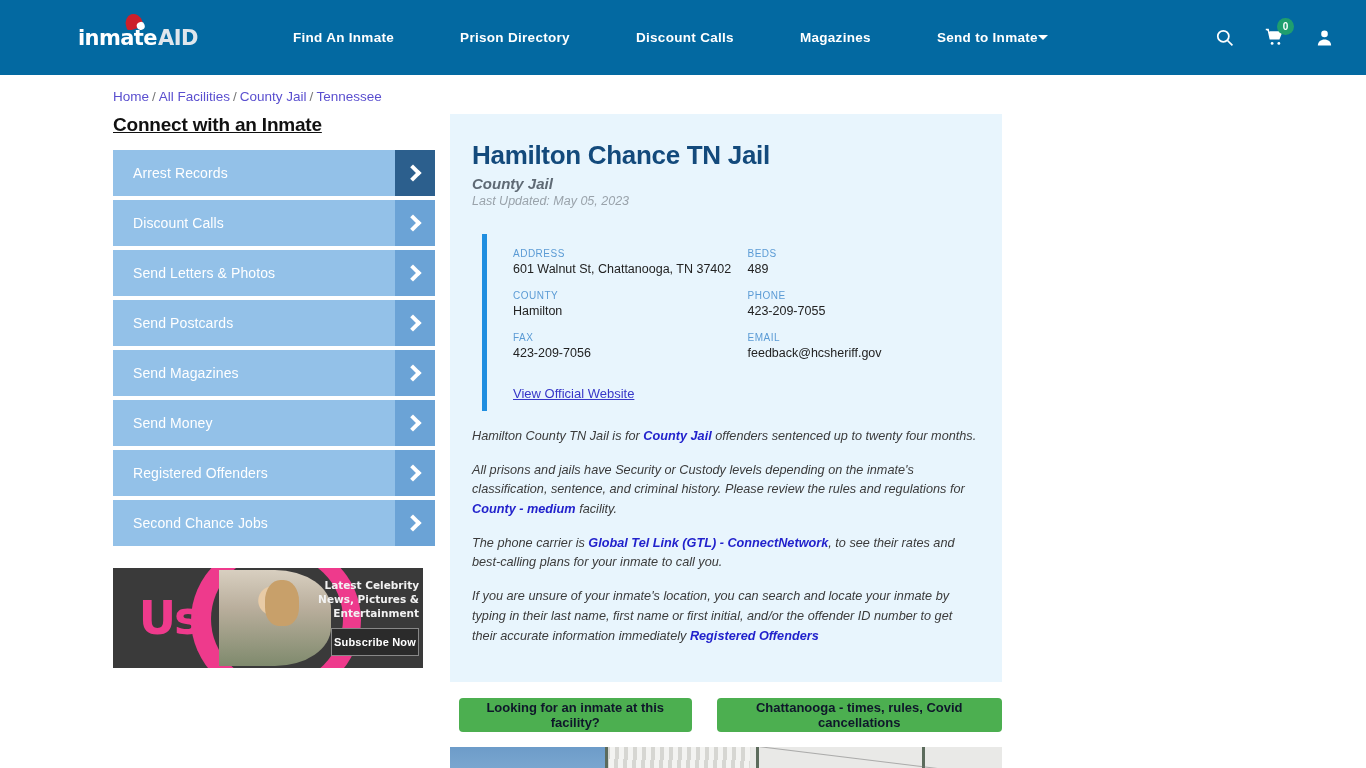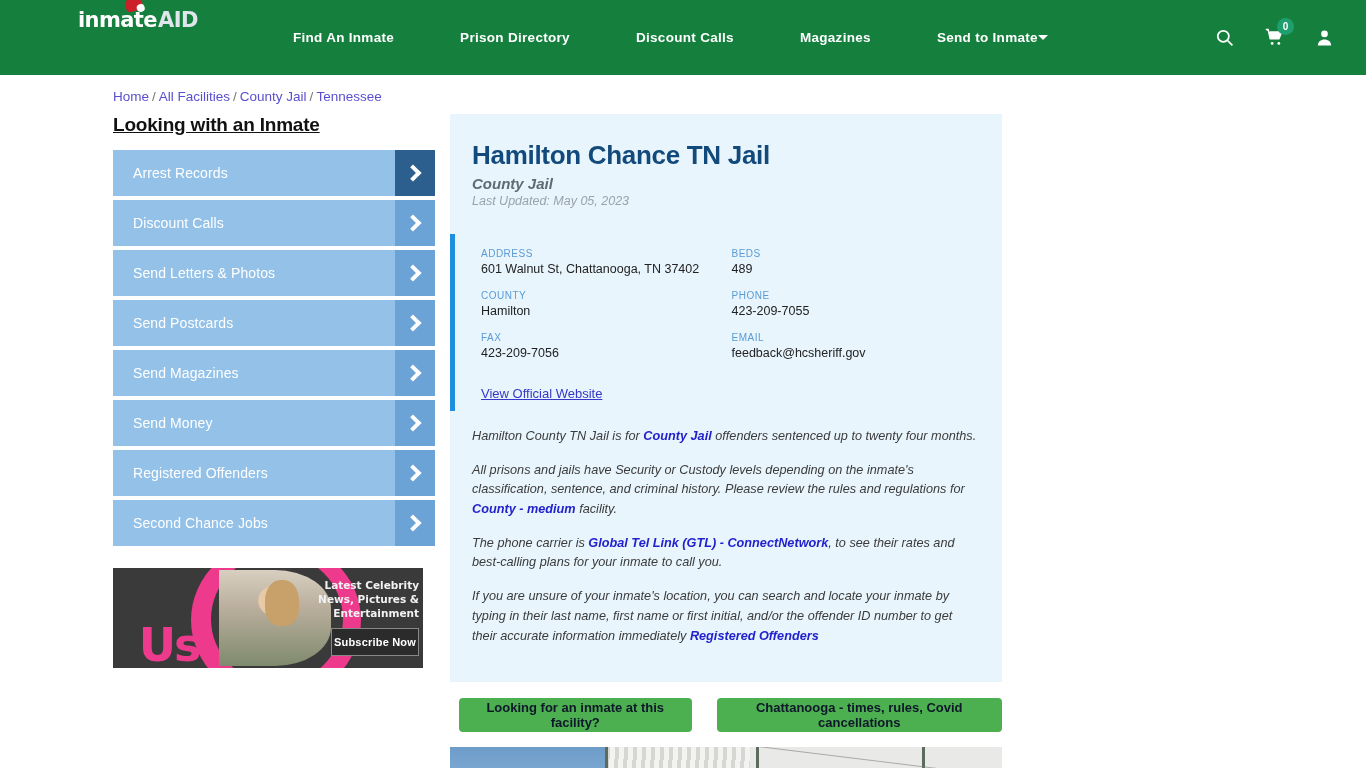--- a/index.html
+++ b/index.html
@@ -8,22 +8,23 @@
     margin: 0; padding: 0;
     width: 1366px; height: 768px;
     overflow: hidden;
     background: #ffffff;
     font-family: "Liberation Sans", sans-serif;
   }
 
   
   .header {
     height: 75px;
-    background: #15803d;
-    display: flex;
+    background: #0369a1;
+    display: flex;
+    align-items: center;
     padding: 0 22px 0 78px;
     position: relative;
   }
   .logo {
     display: flex;
     align-items: center;
     position: relative;
     margin-right: 62px;
     cursor: pointer;
     height: 40px;
@@ -173,21 +174,21 @@
     width: 310px; height: 100px;
     margin-top: 22px;
     background: #3a3a3a;
     position: relative;
     overflow: hidden;
     cursor: pointer;
     display: flex;
   }
   .ad-left {
     width: 112px; position: relative;
-    display: flex; align-items: flex-end; justify-content: center;
+    display: flex; align-items: center; justify-content: center;
   }
   .ad-us {
     font-size: 46px; font-weight: bold; color: #ee3a8c;
     font-family: "DejaVu Sans", sans-serif;
     letter-spacing: -2px; line-height: 1;
     position: relative; z-index: 3;
   }
   .ad-swoosh {
     position: absolute;
     left: 78px; top: -28px;
@@ -262,20 +263,21 @@
   }
   .facility-updated {
     font-size: 12.5px; font-style: italic;
     color: #9aa3ab; margin: 0;
   }
 
   .details-wrap {
     margin-top: 26px;
     display: flex;
     padding-right: 20px;
+    padding-left: 32px;
   }
   .accent-bar { width: 5px; background: #1f8ee0; flex-shrink: 0; }
   .details {
     flex: 1;
     padding: 14px 0 10px 26px;
     display: flex; flex-wrap: wrap;
   }
   .detail-col { width: 50%; }
   .detail-item { margin-bottom: 14px; }
   .detail-label {
@@ -399,21 +401,21 @@
     </div>
   </div>
 
   <div class="breadcrumb">
     <a>Home</a><span class="sep">/</span><a>All Facilities</a><span class="sep">/</span><a>County Jail</a><span class="sep">/</span><a>Tennessee</a>
   </div>
 
   <div class="columns">
 
     <div class="sidebar">
-      <div class="connect-title">Looking with an Inmate</div>
+      <div class="connect-title">Connect with an Inmate</div>
 
       <div class="side-btn active">
         <div class="side-btn-label">Arrest Records</div>
         <div class="side-btn-arrow">
             <span class="chev"></span>
           </div>
       </div>
       <div class="side-btn">
         <div class="side-btn-label">Discount Calls</div>
         <div class="side-btn-arrow">

